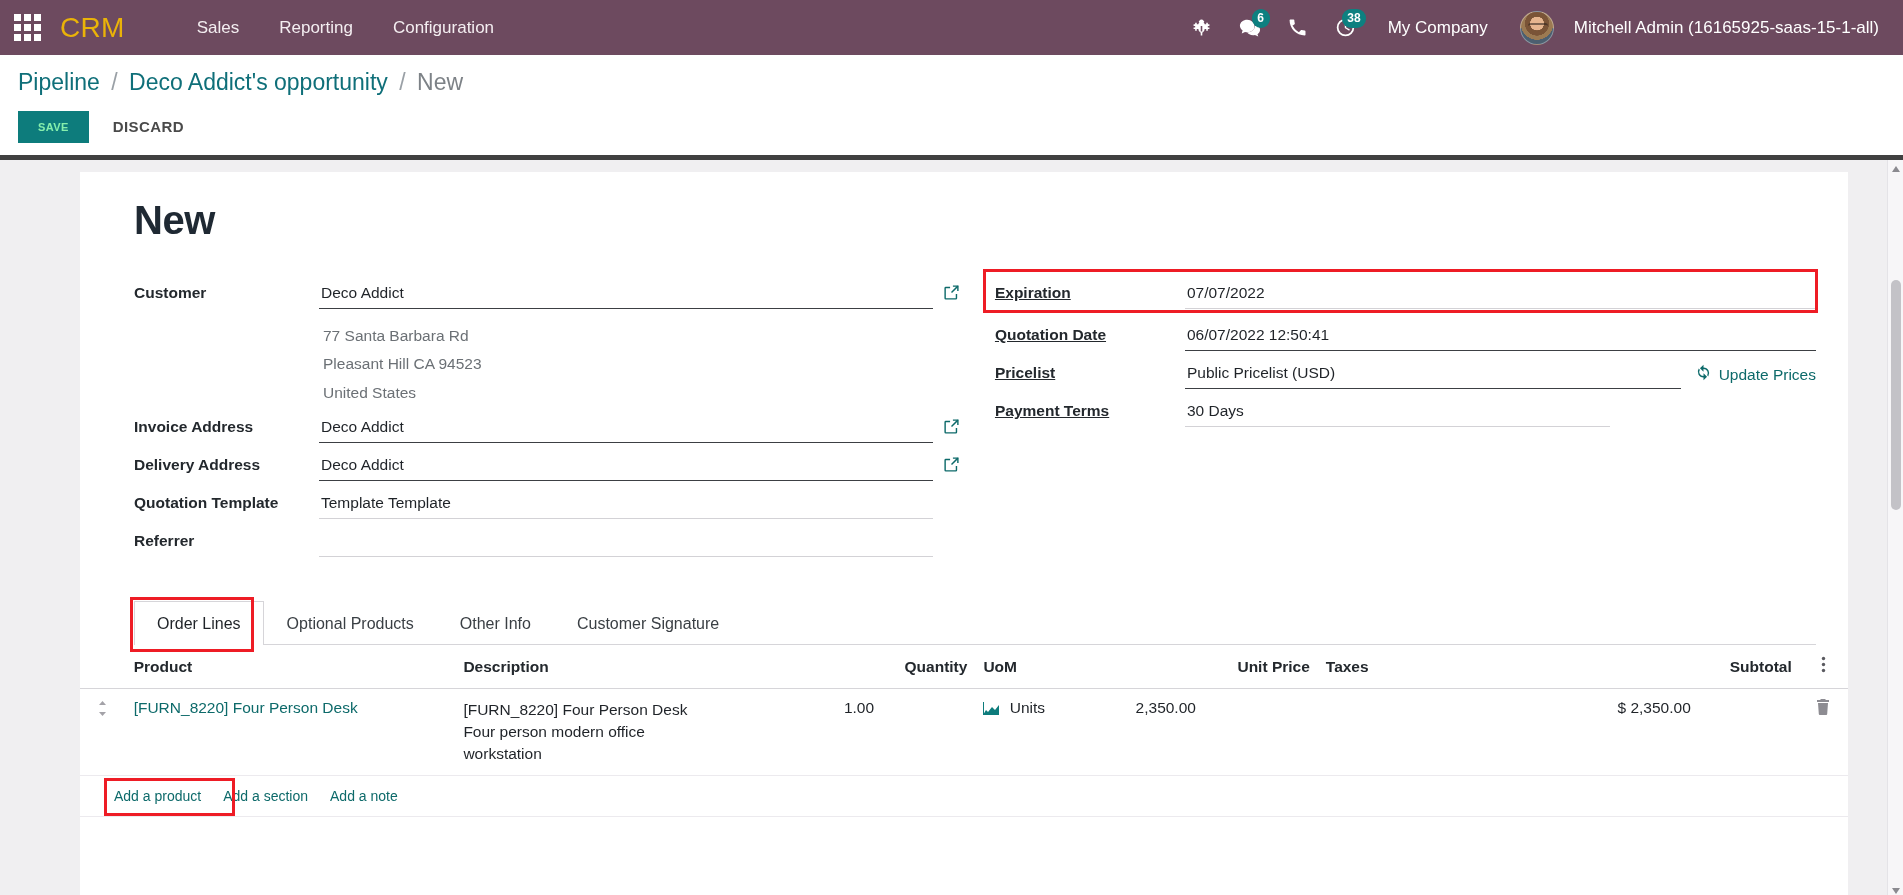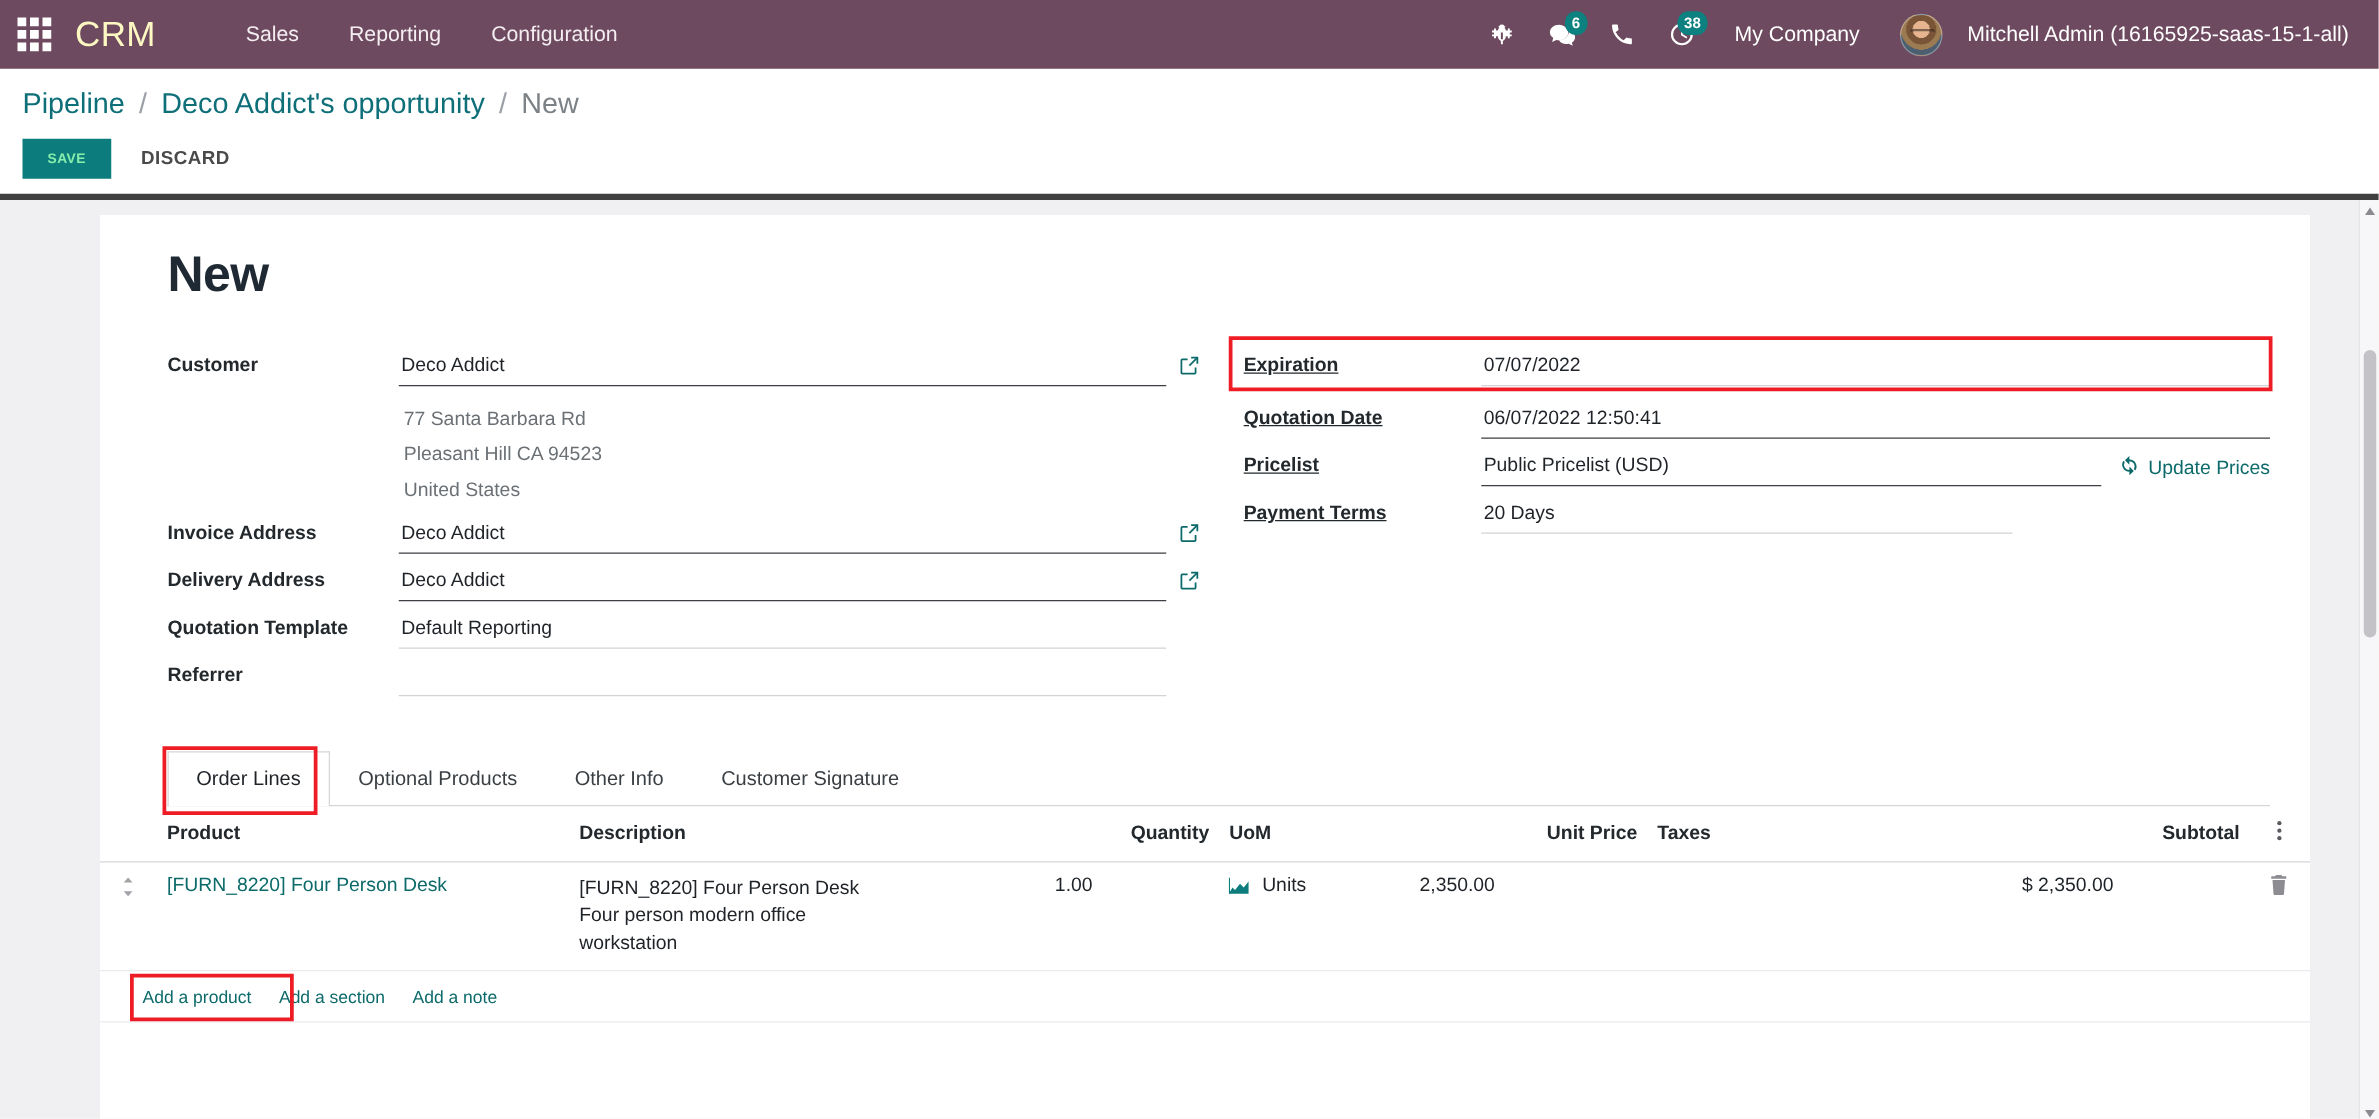--- a/index.html
+++ b/index.html
@@ -29,21 +29,21 @@
     justify-content: center;
     align-content: center;
     cursor: pointer;
   }
   .apps-grid i { background: #ffffff; display: block; width: 7px; height: 7px; }
   .brand {
     font-size: 28px;
     font-weight: 400;
     margin-left: 16px;
     letter-spacing: .3px;
-    color: #fef9c3;
+    color: #eab308;
     cursor: pointer;
   }
   .nav-menu { display: flex; margin-left: 52px; }
   .nav-menu .nav-item {
     font-size: 17px;
     color: #f4eef1;
     padding: 6px 20px;
     cursor: pointer;
     white-space: nowrap;
   }
@@ -432,21 +432,21 @@
             <svg width="17" height="17" viewBox="0 0 24 24" fill="none" stroke="#0d6a6a" stroke-width="2">
                 <path d="M14 3h7v7"></path>
                 <path d="M21 3l-9 9"></path>
                 <path d="M19 14v6a1 1 0 01-1 1H4a1 1 0 01-1-1V6a1 1 0 011-1h6"></path>
               </svg>
           </div>
         </div>
 
         <div class="field-row">
           <div class="field-label">Quotation Template</div>
-          <div class="field-value light-border">Default Reporting</div>
+          <div class="field-value light-border">Template Template</div>
           <div class="ext-link"></div>
         </div>
 
         <div class="field-row">
           <div class="field-label">Referrer</div>
           <div class="field-value light-border"></div>
           <div class="ext-link"></div>
         </div>
       </div>
 
@@ -474,21 +474,21 @@
                     <path d="M12 19v4l5-5-5-5v4a6 6 0 01-5.2-9L5.3 6.5A8 8 0 0012 19z"></path>
                   </svg>
               </span>
               <span>Update Prices</span>
             </div>
           </div>
         </div>
 
         <div class="field-row">
           <div class="field-label wide">Payment Terms</div>
-          <div class="field-value light-border" style="max-width:425px;">20 Days</div>
+          <div class="field-value light-border" style="max-width:425px;">30 Days</div>
         </div>
       </div>
     </div>
 
     <div class="notebook" style="position:relative;">
       <div class="highlight-box" style="left:-4px; top:-4px; width:124px; height:55px;"></div>
       <div class="tab active">Order Lines</div>
       <div class="tab">Optional Products</div>
       <div class="tab">Other Info</div>
       <div class="tab">Customer Signature</div>

